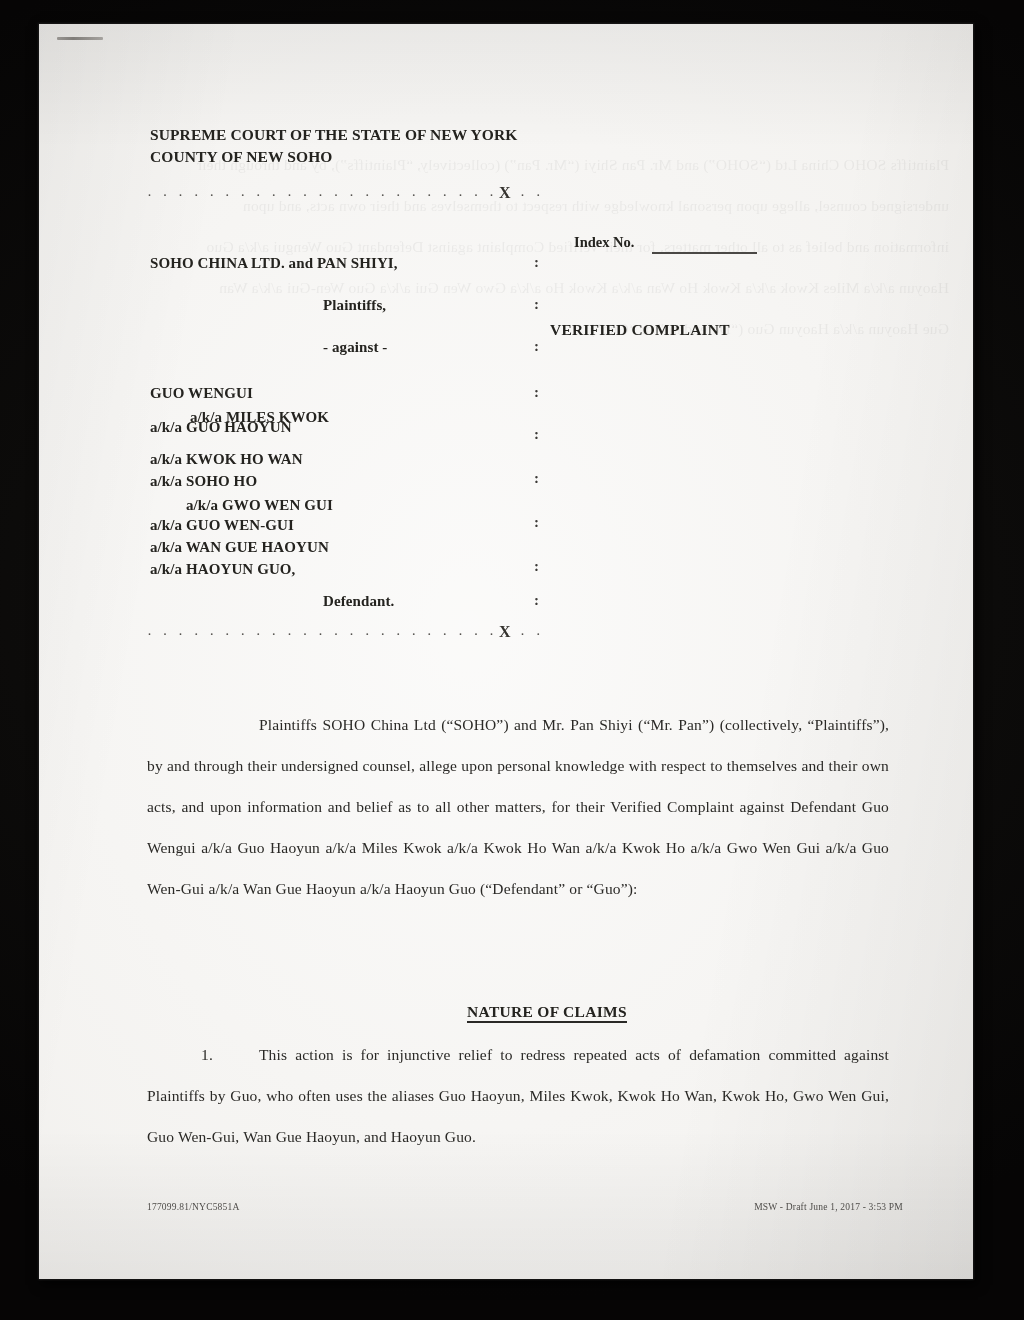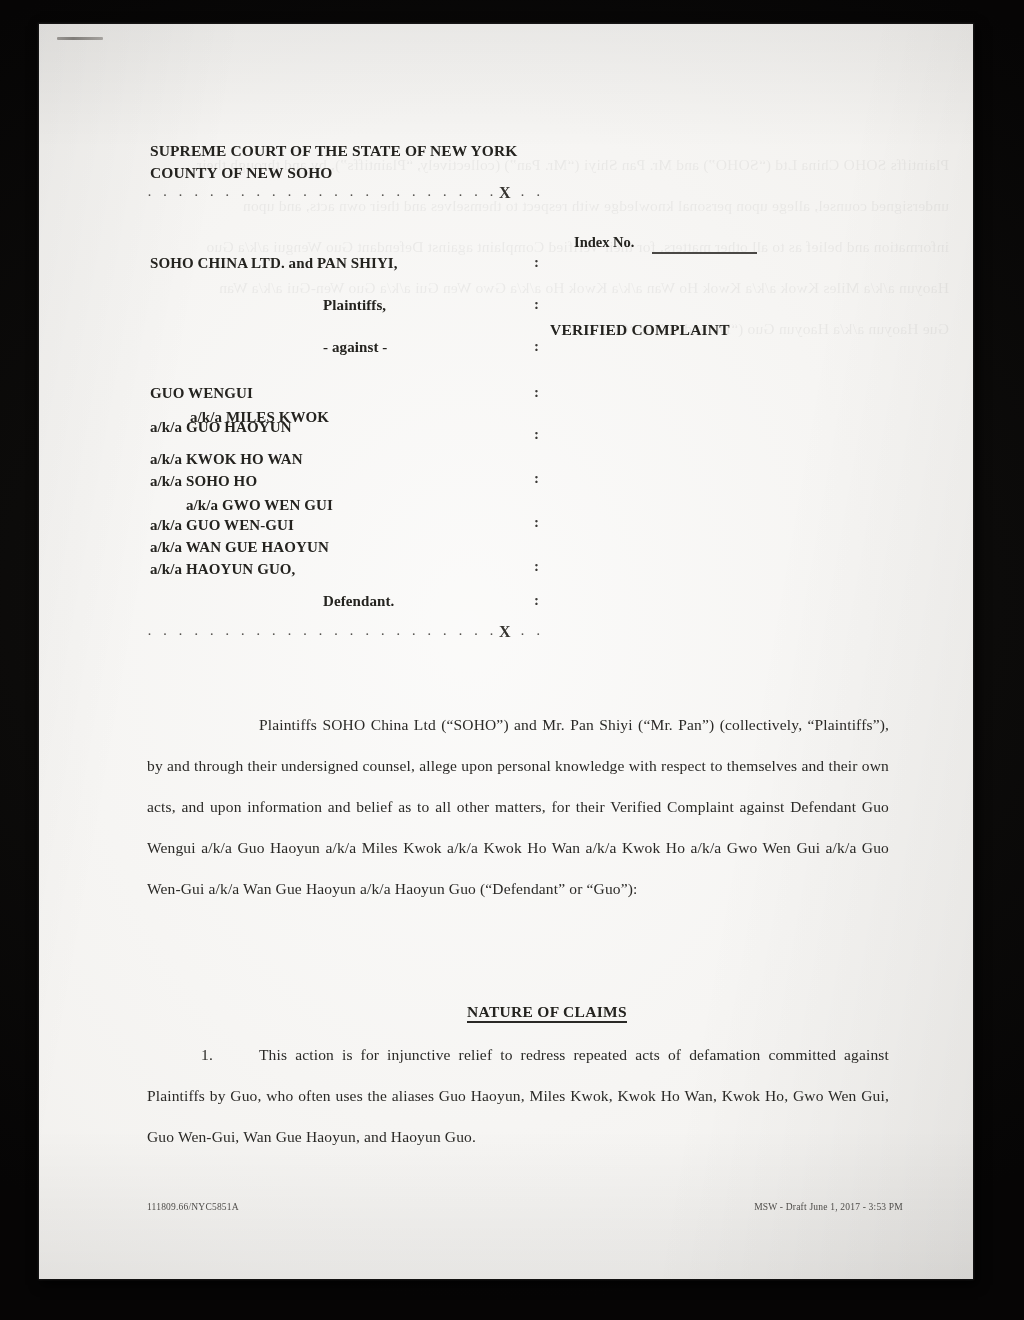--- a/index.html
+++ b/index.html
@@ -78,21 +78,21 @@
   #content {
     position: absolute;
     inset: 0;
     color: #24231f;
     filter: blur(0.32px);
   }
 
   .court-header {
     position: absolute;
     left: 111px;
-    top: 116px;
+    top: 100px;
     font-weight: bold;
     font-size: 15.5px;
     line-height: 22px;
     letter-spacing: 0.1px;
     white-space: nowrap;
   }
 
   
   .cap-rule {
     position: absolute;
@@ -278,17 +278,17 @@
     </div>
 
     <div id="nature-heading">
       <span>NATURE OF CLAIMS</span>
     </div>
 
     <div class="body-block" id="claim-1">
       <span class="claim-num">1.</span><span>This action is for injunctive relief to redress repeated acts of defamation committed against Plaintiffs by Guo, who often uses the aliases Guo Haoyun, Miles Kwok, Kwok Ho Wan, Kwok Ho, Gwo Wen Gui, Guo Wen-Gui, Wan Gue Haoyun, and Haoyun Guo.</span>
     </div>
 
-    <div class="footer-text" id="footer-left">111809.66/NYC5851A</div>
+    <div class="footer-text" id="footer-left">177099.81/NYC5851A</div>
     <div class="footer-text" id="footer-right">MSW - Draft June 1, 2017 - 3:53 PM</div>
 
   </div>
 </div>
 
 </body></html>

